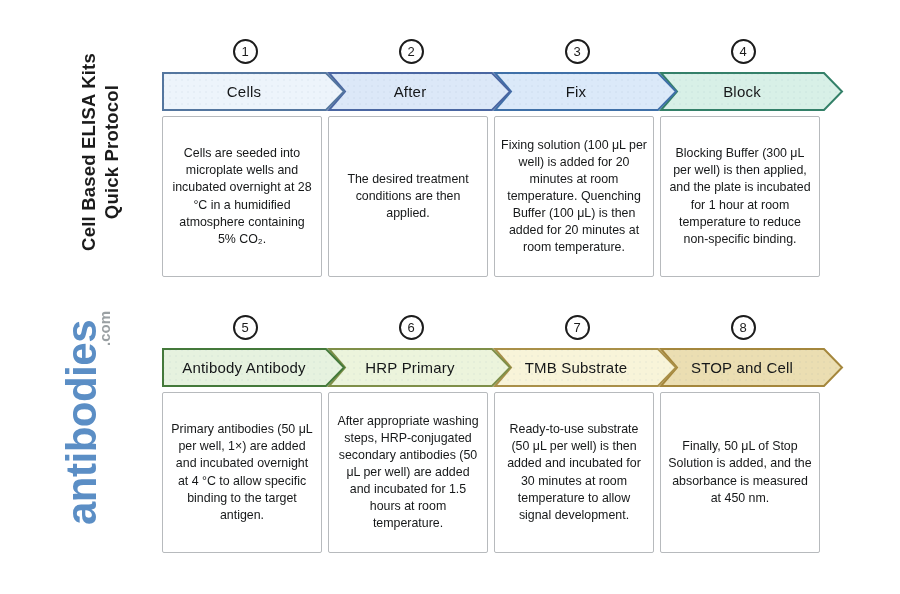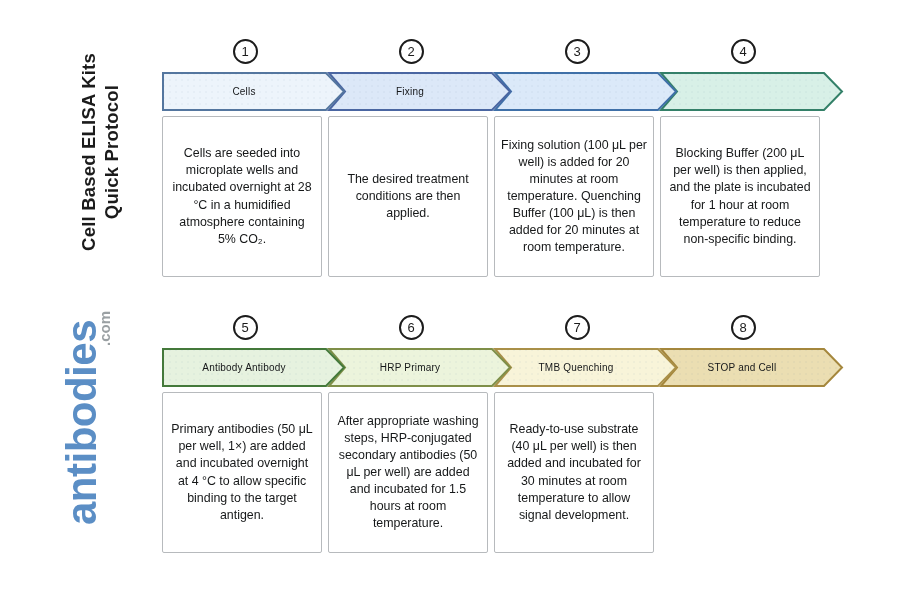--- a/index.html
+++ b/index.html
@@ -39,21 +39,21 @@
     display:flex;align-items:center;justify-content:center;
   }
   .num{font-size:13px;line-height:1;color:#1c1c1c;}
 
   .banner{position:relative;width:184px;height:39px;}
   .banner-svg{position:absolute;left:0;top:0;width:184px;height:39px;display:block;overflow:visible;}
   .shape{fill:var(--fill,#eee);stroke:var(--border,#888);stroke-width:2;stroke-linejoin:miter;}
   .shape-dots{fill:url(#dotpat);stroke:none;}
   .banner-label{
     position:absolute;left:0;top:0;width:164px;height:39px;line-height:39px;
-    text-align:center;font-size:10px;color:#151719;letter-spacing:.2px;
+    text-align:center;font-size:15px;color:#151719;letter-spacing:.2px;
   }
 
   .desc-box{
     width:158px;height:159px;margin-top:5px;background:#ffffff;
     border:1.5px solid #b7babd;border-radius:2px;
     display:flex;align-items:center;justify-content:center;
   }
   .desc{
     margin:0;padding:0 6px;text-align:center;
     font-size:12.4px;line-height:1.38;color:#161819;
@@ -103,54 +103,56 @@
 
     <div class="step" style="--fill: #dce8f8; --border: #4a66a2;">
       <div class="num-circle">
           <span class="num">2</span>
         </div>
       <div class="banner">
         <svg class="banner-svg" viewBox="0 0 184 39">
           <polygon class="shape" points="1,1 164,1 182,19.5 164,38 1,38 17,19.5"></polygon>
           <polygon class="shape-dots" points="1,1 164,1 182,19.5 164,38 1,38 17,19.5"></polygon>
         </svg>
-        <span class="banner-label">Fixing</span>
+        <span class="banner-label">After</span>
       </div>
       <div class="desc-box">
         <p class="desc">The desired treatment conditions are then applied.</p>
       </div>
     </div>
 
     <div class="step" style="--fill: #dbe9f9; --border: #3f70a8;">
       <div class="num-circle">
           <span class="num">3</span>
         </div>
       <div class="banner">
         <svg class="banner-svg" viewBox="0 0 184 39">
           <polygon class="shape" points="1,1 164,1 182,19.5 164,38 1,38 17,19.5"></polygon>
           <polygon class="shape-dots" points="1,1 164,1 182,19.5 164,38 1,38 17,19.5"></polygon>
         </svg>
+        <span class="banner-label">Fix</span>
       </div>
       <div class="desc-box">
         <p class="desc">Fixing solution (100 μL per well) is added for 20 minutes at room temperature. Quenching Buffer (100 μL) is then added for 20 minutes at room temperature.</p>
       </div>
     </div>
 
     <div class="step" style="--fill: #d8f0e7; --border: #338068;">
       <div class="num-circle">
           <span class="num">4</span>
         </div>
       <div class="banner">
         <svg class="banner-svg" viewBox="0 0 184 39">
           <polygon class="shape" points="1,1 164,1 182,19.5 164,38 1,38 17,19.5"></polygon>
           <polygon class="shape-dots" points="1,1 164,1 182,19.5 164,38 1,38 17,19.5"></polygon>
         </svg>
-      </div>
-      <div class="desc-box">
-        <p class="desc">Blocking Buffer (200 μL per well) is then applied, and the plate is incubated for 1 hour at room temperature to reduce non-specific binding.</p>
+        <span class="banner-label">Block</span>
+      </div>
+      <div class="desc-box">
+        <p class="desc">Blocking Buffer (300 μL per well) is then applied, and the plate is incubated for 1 hour at room temperature to reduce non-specific binding.</p>
       </div>
     </div>
 
   </div>
 
   <div class="row row-2">
 
     <div class="step" style="--fill: #e6f2df; --border: #44793a;">
       <div class="num-circle">
           <span class="num">5</span>
@@ -185,34 +187,37 @@
 
     <div class="step" style="--fill: #f8f4d9; --border: #aa9048;">
       <div class="num-circle">
           <span class="num">7</span>
         </div>
       <div class="banner">
         <svg class="banner-svg" viewBox="0 0 184 39">
           <polygon class="shape" points="1,1 164,1 182,19.5 164,38 1,38 17,19.5"></polygon>
           <polygon class="shape-dots" points="1,1 164,1 182,19.5 164,38 1,38 17,19.5"></polygon>
         </svg>
-        <span class="banner-label">TMB Quenching</span>
-      </div>
-      <div class="desc-box">
-        <p class="desc">Ready-to-use substrate (40 μL per well) is then added and incubated for 30 minutes at room temperature to allow signal development.</p>
+        <span class="banner-label">TMB Substrate</span>
+      </div>
+      <div class="desc-box">
+        <p class="desc">Ready-to-use substrate (50 μL per well) is then added and incubated for 30 minutes at room temperature to allow signal development.</p>
       </div>
     </div>
 
     <div class="step" style="--fill: #ebdeb2; --border: #a5873c;">
       <div class="num-circle">
           <span class="num">8</span>
         </div>
       <div class="banner">
         <svg class="banner-svg" viewBox="0 0 184 39">
           <polygon class="shape" points="1,1 164,1 182,19.5 164,38 1,38 17,19.5"></polygon>
           <polygon class="shape-dots" points="1,1 164,1 182,19.5 164,38 1,38 17,19.5"></polygon>
         </svg>
         <span class="banner-label">STOP and Cell</span>
       </div>
+      <div class="desc-box">
+        <p class="desc">Finally, 50 μL of Stop Solution is added, and the absorbance is measured at 450 nm.</p>
+      </div>
     </div>
 
   </div>
 </div>
 
 </body></html>

